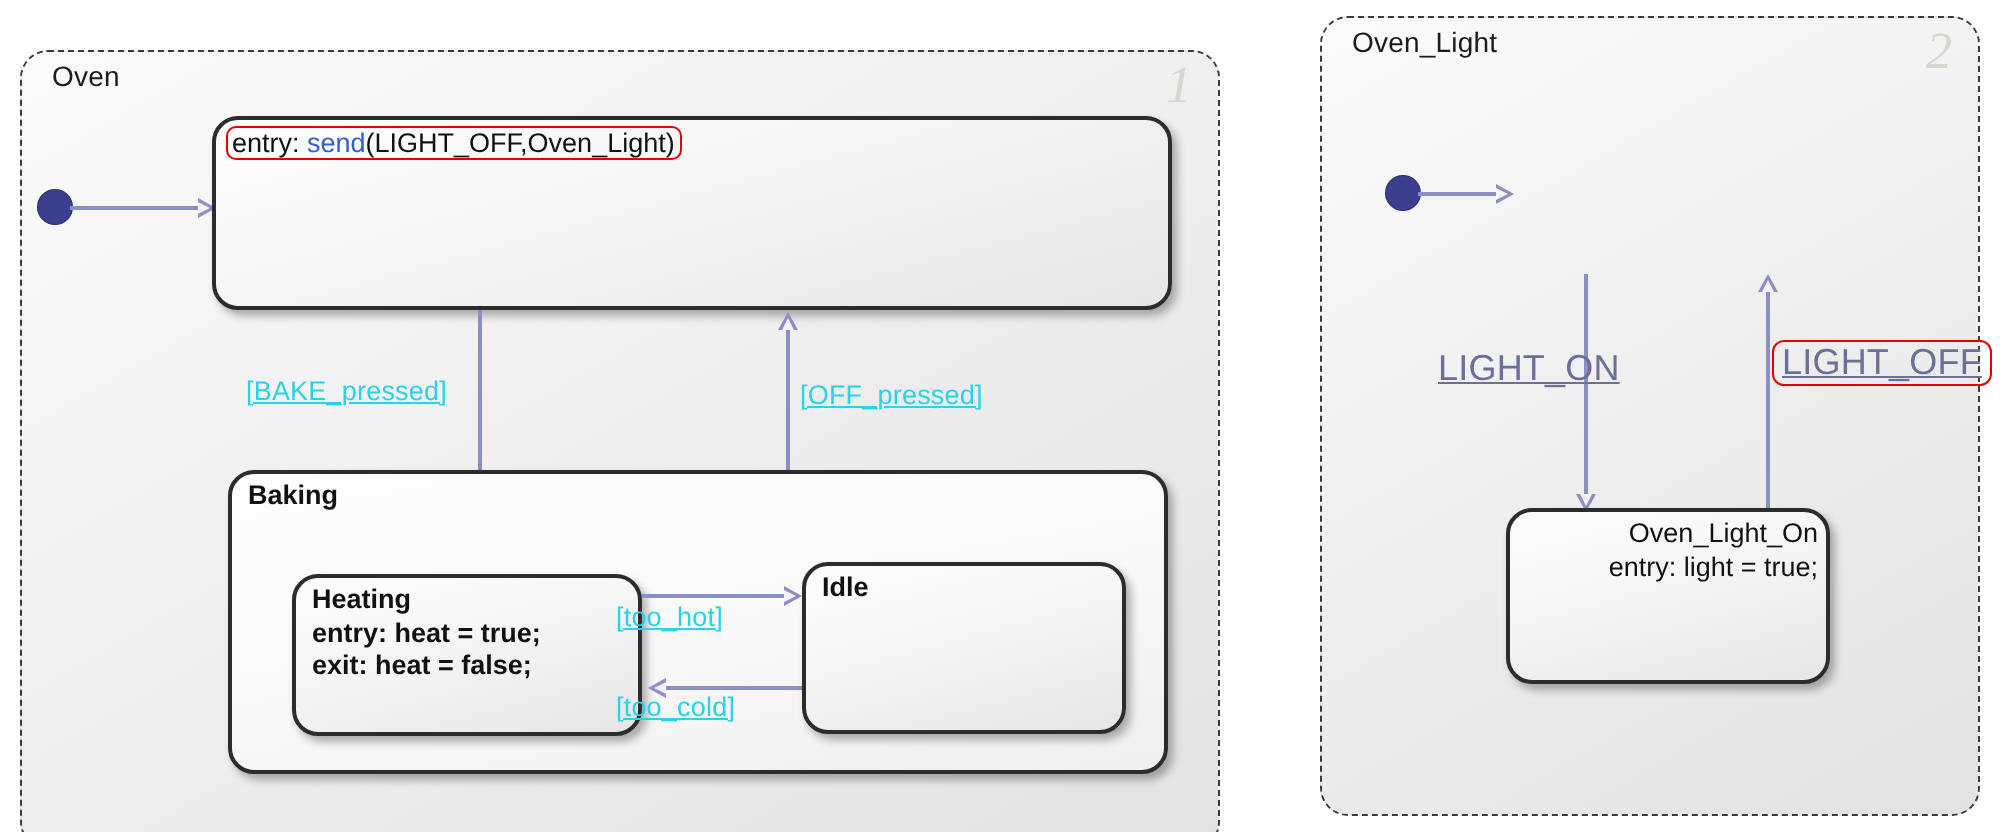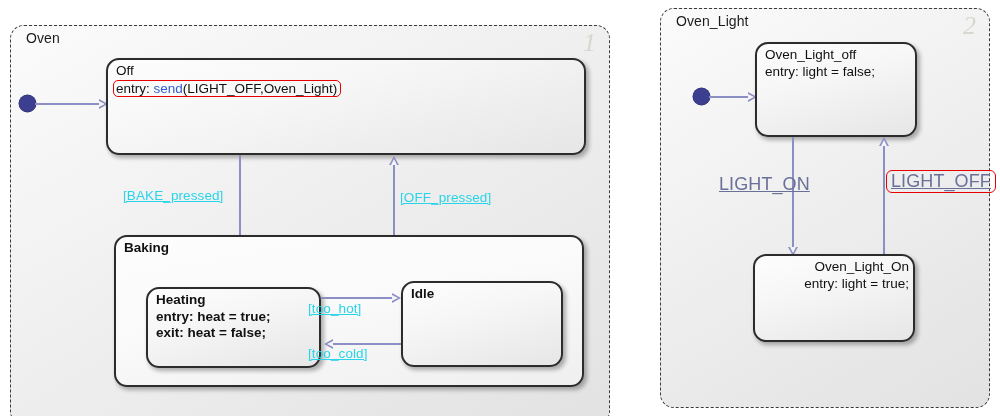--- a/index.html
+++ b/index.html
@@ -162,21 +162,20 @@
   <div class="chart" style="left:10px;top:25px;width:600px;height:400px;">
     <div class="chart-label">Oven</div>
     <div class="chart-num">1</div>
 
     <div class="junction" style="left:8px;top:69px;"></div>
     <div class="edge h" style="left:24px;top:77px;width:70px;"></div>
     <div class="arrow right" style="left:88px;top:72.5px;"></div>
 
     <div class="state" style="left:95px;top:32px;width:480px;height:97px;">
       <div class="state-text">
-        <span class="ln">Off</span>
         <span class="ln"><span class="hl"><span>entry: </span><span class="kw">send</span><span>(LIGHT_OFF,Oven_Light)</span></span></span>
       </div>
     </div>
 
     <div class="edge v" style="left:228px;top:129px;height:124px;"></div>
     <div class="arrow down" style="left:223.8px;top:246px;"></div>
     <div class="tlabel" style="left:112px;top:162px;">[BAKE_pressed]</div>
 
     <div class="edge v" style="left:382px;top:137px;height:80px;"></div>
     <div class="arrow up" style="left:377.8px;top:130px;"></div>
@@ -213,26 +212,20 @@
   </div>
 
   <div class="chart" style="left:660px;top:8px;width:330px;height:400px;">
     <div class="chart-label">Oven_Light</div>
     <div class="chart-num">2</div>
 
     <div class="junction" style="left:32px;top:79px;"></div>
     <div class="edge h" style="left:48px;top:87px;width:45px;"></div>
     <div class="arrow right" style="left:87px;top:82.5px;"></div>
 
-    <div class="state" style="left:94px;top:33px;width:162px;height:95px;">
-      <div class="state-text">
-        <span class="ln">Oven_Light_off</span>
-        <span class="ln">entry: light = false;</span>
-      </div>
-    </div>
 
     <div class="edge v" style="left:131px;top:128px;height:117px;"></div>
     <div class="arrow down" style="left:126.8px;top:238px;"></div>
     <div class="tlabel plain" style="left:58px;top:165px;">LIGHT_ON</div>
 
     <div class="edge v" style="left:222px;top:135px;height:110px;"></div>
     <div class="arrow up" style="left:217.8px;top:128px;"></div>
     <div class="tlabel plain boxed" style="left:225px;top:161px;">LIGHT_OFF</div>
 
     <div class="state" style="left:92px;top:245px;width:162px;height:88px;text-align:right;">

